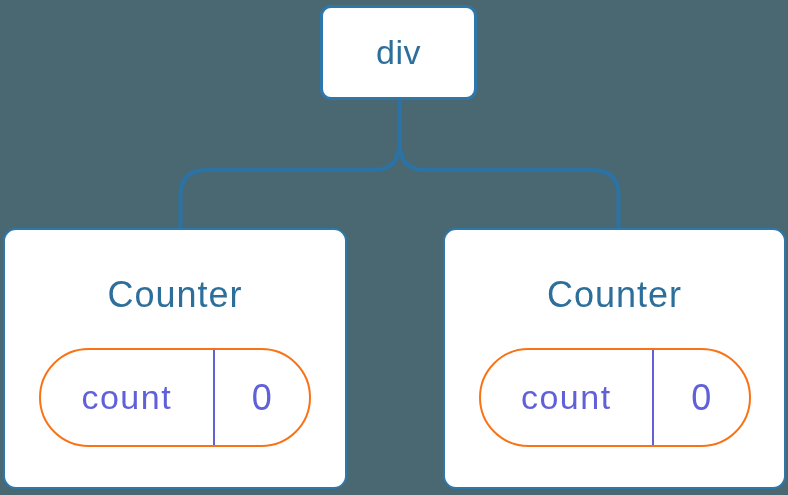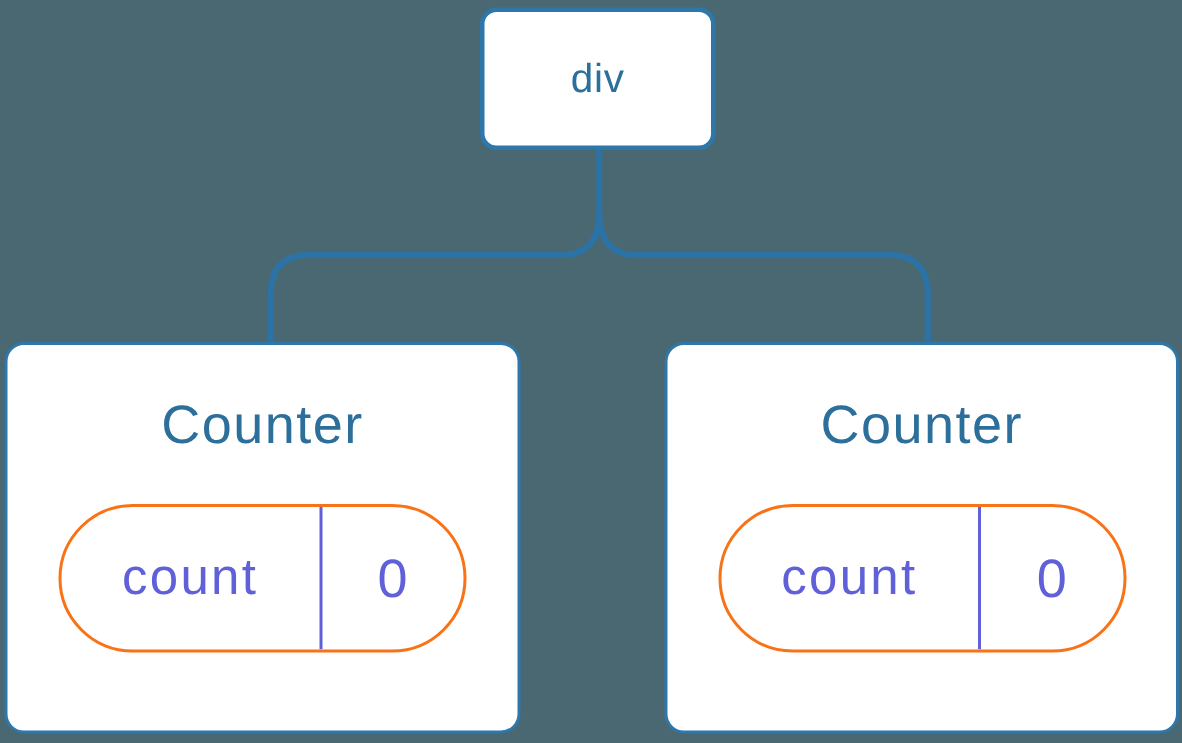--- a/index.html
+++ b/index.html
@@ -31,36 +31,36 @@
     height: 95px;
     background: #ffffff;
     border: 3px solid #2e77ab;
     border-radius: 11px;
     box-sizing: border-box;
     display: flex;
     align-items: center;
     justify-content: center;
   }
   .root-node .node-label {
-    font-size: 27px;
+    font-size: 34px;
     color: #2d6f9b;
     letter-spacing: 0.5px;
   }
   .card {
     position: absolute;
     top: 228px;
     height: 261px;
     background: #ffffff;
     border: 2.5px solid #2e77ab;
     border-radius: 13px;
     box-sizing: border-box;
     display: flex;
     flex-direction: column;
     align-items: center;
-    padding-top: 32px;
+    padding-top: 44px;
   }
   .card-left  { left: 3px;   width: 344px; }
   .card-right { left: 443px; width: 343px; }
   .card-title {
     font-size: 36px;
     line-height: 42px;
     color: #2d6f9b;
     letter-spacing: 1px;
     margin-bottom: 32px;
   }

